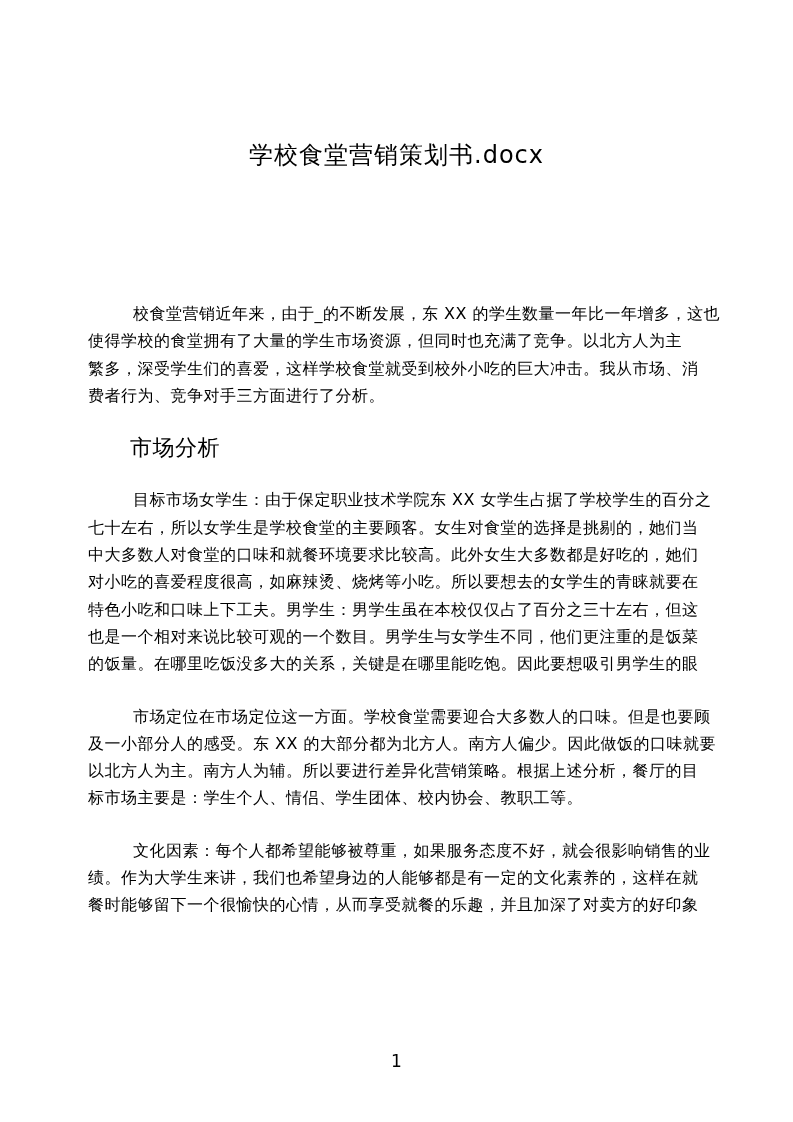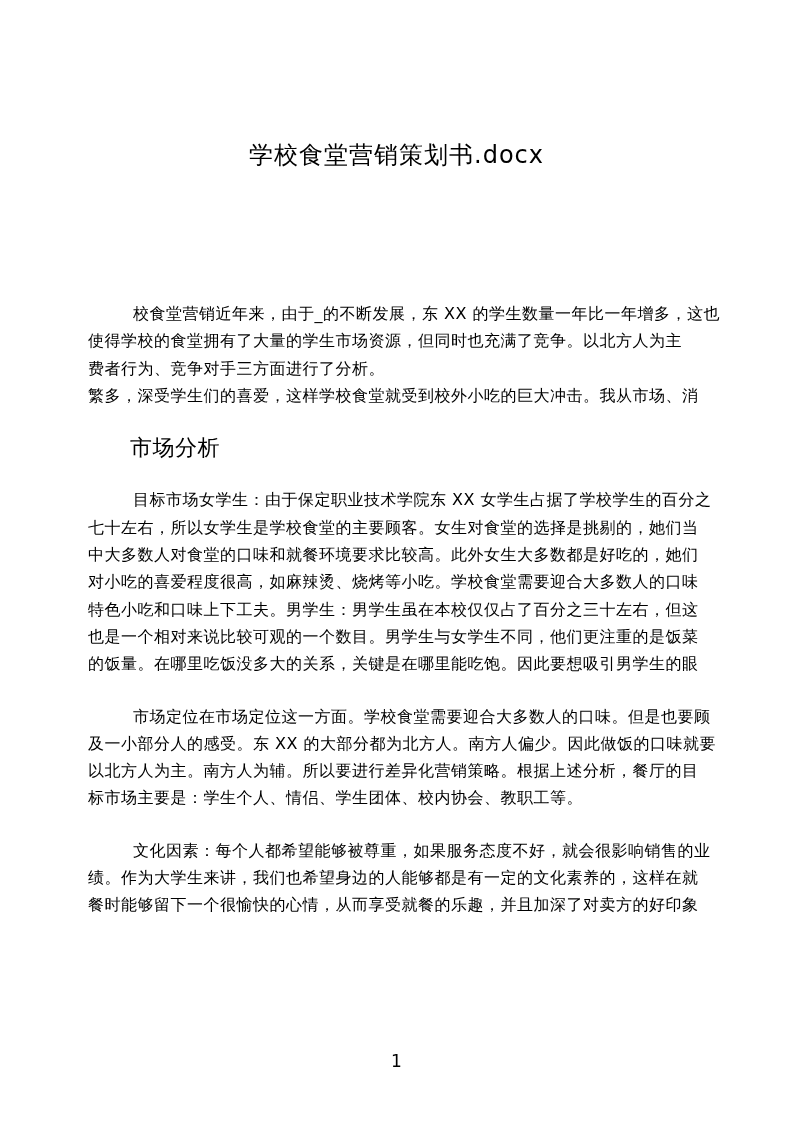--- a/index.html
+++ b/index.html
@@ -75,29 +75,29 @@
 </head>
 <body>
 
 <div class="page">
   <div class="doc-title">学校食堂营销策划书.docx</div>
 
   <div class="doc-body">
       <div class="block paragraph">
         <div class="line first">校食堂营销近年来，由于_的不断发展，东 XX 的学生数量一年比一年增多，这也</div>
         <div class="line">使得学校的食堂拥有了大量的学生市场资源，但同时也充满了竞争。以北方人为主</div>
+        <div class="line">繁多，深受学生们的喜爱，这样学校食堂就受到校外小吃的巨大冲击。我从市场、消</div>
         <div class="line">费者行为、竞争对手三方面进行了分析。</div>
-        <div class="line">繁多，深受学生们的喜爱，这样学校食堂就受到校外小吃的巨大冲击。我从市场、消</div>
       </div>
       <div class="block heading">市场分析</div>
       <div class="block paragraph">
         <div class="line first">目标市场女学生：由于保定职业技术学院东 XX 女学生占据了学校学生的百分之</div>
         <div class="line">七十左右，所以女学生是学校食堂的主要顾客。女生对食堂的选择是挑剔的，她们当</div>
         <div class="line">中大多数人对食堂的口味和就餐环境要求比较高。此外女生大多数都是好吃的，她们</div>
-        <div class="line">对小吃的喜爱程度很高，如麻辣烫、烧烤等小吃。学校食堂需要迎合大多数人的口味</div>
+        <div class="line">对小吃的喜爱程度很高，如麻辣烫、烧烤等小吃。所以要想去的女学生的青睐就要在</div>
         <div class="line">特色小吃和口味上下工夫。男学生：男学生虽在本校仅仅占了百分之三十左右，但这</div>
         <div class="line">也是一个相对来说比较可观的一个数目。男学生与女学生不同，他们更注重的是饭菜</div>
         <div class="line">的饭量。在哪里吃饭没多大的关系，关键是在哪里能吃饱。因此要想吸引男学生的眼</div>
       </div>
       <div class="block paragraph">
         <div class="line first">市场定位在市场定位这一方面。学校食堂需要迎合大多数人的口味。但是也要顾</div>
         <div class="line">及一小部分人的感受。东 XX 的大部分都为北方人。南方人偏少。因此做饭的口味就要</div>
         <div class="line">以北方人为主。南方人为辅。所以要进行差异化营销策略。根据上述分析，餐厅的目</div>
         <div class="line">标市场主要是：学生个人、情侣、学生团体、校内协会、教职工等。</div>
       </div>

